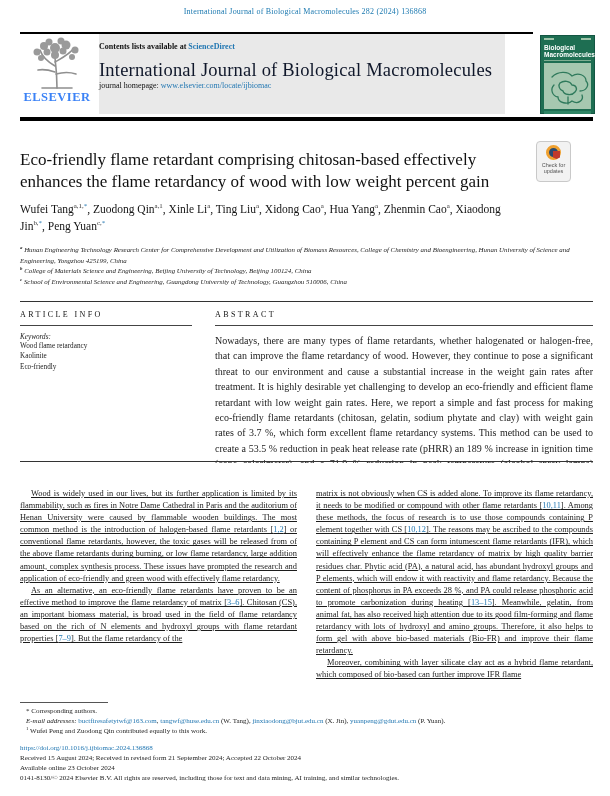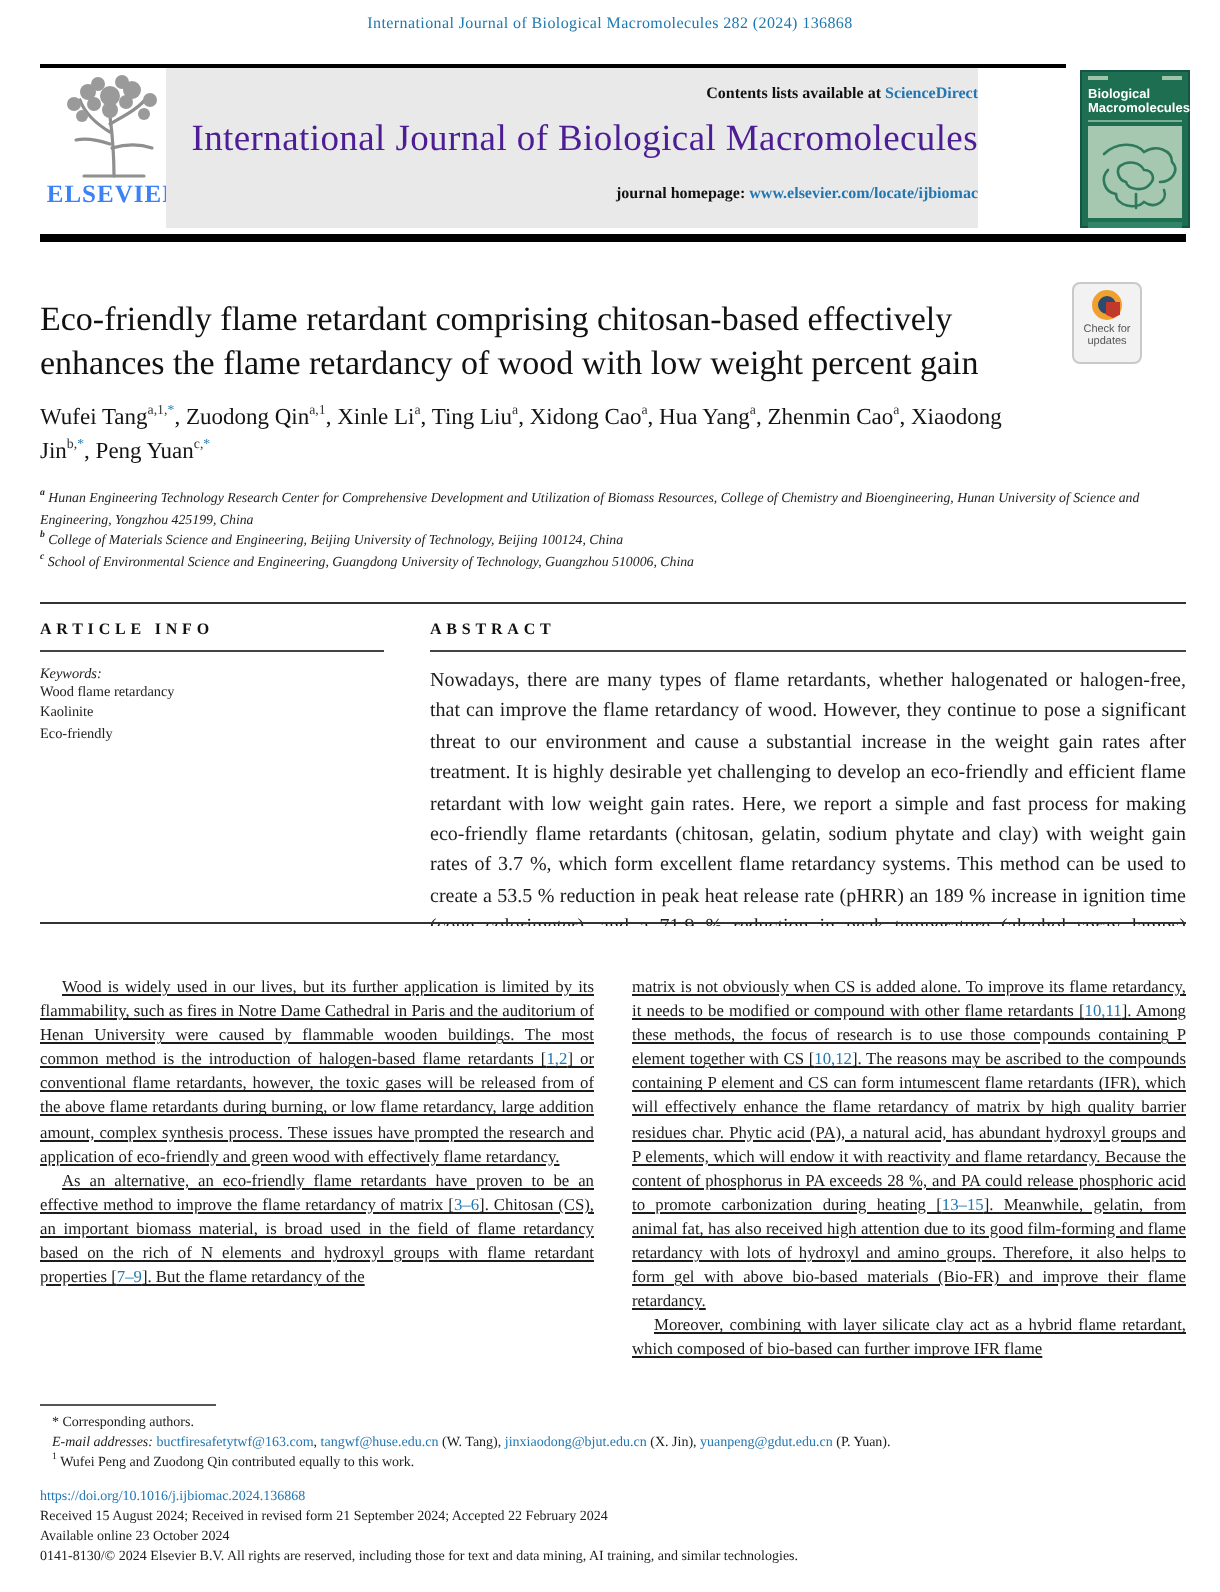--- a/index.html
+++ b/index.html
@@ -10,27 +10,27 @@
     margin:0 auto;
   }
   
   .journal-ref {
     position:absolute; top:7px; left:0; width:100%;
     text-align:center; font-size:8px; color:#1c79b0; letter-spacing:.2px;
   }
   
   .top-rule { position:absolute; left:20px; top:32px; width:513px; height:2px; background:#000; }
   .header-band {
-    position:absolute; left:83px; top:34px; width:406px; height:80px;
-    background:#e9e9e9; text-align:right;
+    position:absolute; left:99px; top:34px; width:406px; height:80px;
+    background:#e9e9e9; text-align:left;
   }
   .contents-line { margin-top:8px; font-size:8px; font-weight:bold; color:#111; }
   .contents-line .link { font-weight:bold; }
-  .journal-title { margin-top:9px; font-size:18.5px; color:#4c1d95; letter-spacing:.2px; }
-  .homepage-line { margin-top:11px; font-size:8px; font-weight:bold; color:#111; }
+  .journal-title { margin-top:9px; font-size:18.5px; color:#0f172a; letter-spacing:.2px; }
+  .homepage-line { font-size:8px; font-weight:normal; color:#111; }
   .link { color:#2277b2; text-decoration:none; cursor:pointer; }
   
   .elsevier { position:absolute; left:20px; top:36px; width:74px; height:78px; text-align:center; }
   .elsevier svg { display:block; margin:0 auto; }
   .elsevier-name { font-size:12.5px; font-weight:bold; color:#3b82f6; letter-spacing:.5px; margin-top:-2px; }
   
   .cover {
     position:absolute; left:540px; top:35px; width:55px; height:79px;
     background:#1e6e52; border:1px solid #145643; padding:2px 3px;
   }
@@ -73,21 +73,21 @@
   .authors sup { font-size:60%; line-height:0; color:#333; }
   .author:not(:last-child)::after { content:", "; }
   .star { color:#2277b2; }
   
   .affiliations { position:absolute; left:20px; top:245px; width:572px; font-size:6.9px; font-style:italic; line-height:1.55; color:#222; }
   .affiliations sup { font-weight:bold; font-size:70%; line-height:0; }
   
   .rule-1 { position:absolute; left:20px; top:301px; width:573px; height:1px; background:#333; }
   .rule-2 { position:absolute; left:20px; top:461px; width:573px; height:1px; background:#333; }
   
-  .col-heading { font-size:8px; font-weight:bold; letter-spacing:2.4px; color:#111; }
+  .col-heading { font-size:8px; font-weight:normal; letter-spacing:2.4px; color:#111; }
   .col-rule { height:1px; background:#444; margin-top:6px; margin-bottom:7px; }
   .info-col { position:absolute; left:20px; top:310px; width:172px; }
   .keywords-label { font-size:7.2px; font-style:italic; color:#222; }
   .keyword { font-size:7.2px; color:#222; line-height:1.45; }
   .abs-col { position:absolute; left:215px; top:310px; width:378px; }
   .abstract-text {
     font-size:10px; line-height:1.54; text-align:justify; color:#1c1c1c;
     height:130px; overflow:hidden;
   }
   
@@ -230,18 +230,18 @@
     <div class="fn">
       <span class="email-label">E-mail addresses: </span><span class="link">buctfiresafetytwf@163.com</span><span>, </span><span class="link">tangwf@huse.edu.cn</span><span> (W. Tang), </span><span class="link">jinxiaodong@bjut.edu.cn</span><span> (X. Jin), </span><span class="link">yuanpeng@gdut.edu.cn</span><span> (P. Yuan).</span>
     </div>
     <div class="fn">
       <sup>1</sup><span> Wufei Peng and Zuodong Qin contributed equally to this work.</span>
     </div>
   </div>
 
   <div class="colophon">
     <div class="link">https://doi.org/10.1016/j.ijbiomac.2024.136868</div>
-    <div>Received 15 August 2024; Received in revised form 21 September 2024; Accepted 22 February 2024</div>
+    <div>Received 15 August 2024; Received in revised form 21 September 2024; Accepted 22 October 2024</div>
     <div>Available online 23 October 2024</div>
     <div>0141-8130/© 2024 Elsevier B.V. All rights are reserved, including those for text and data mining, AI training, and similar technologies.</div>
   </div>
 
 </div>
 
 </body></html>

